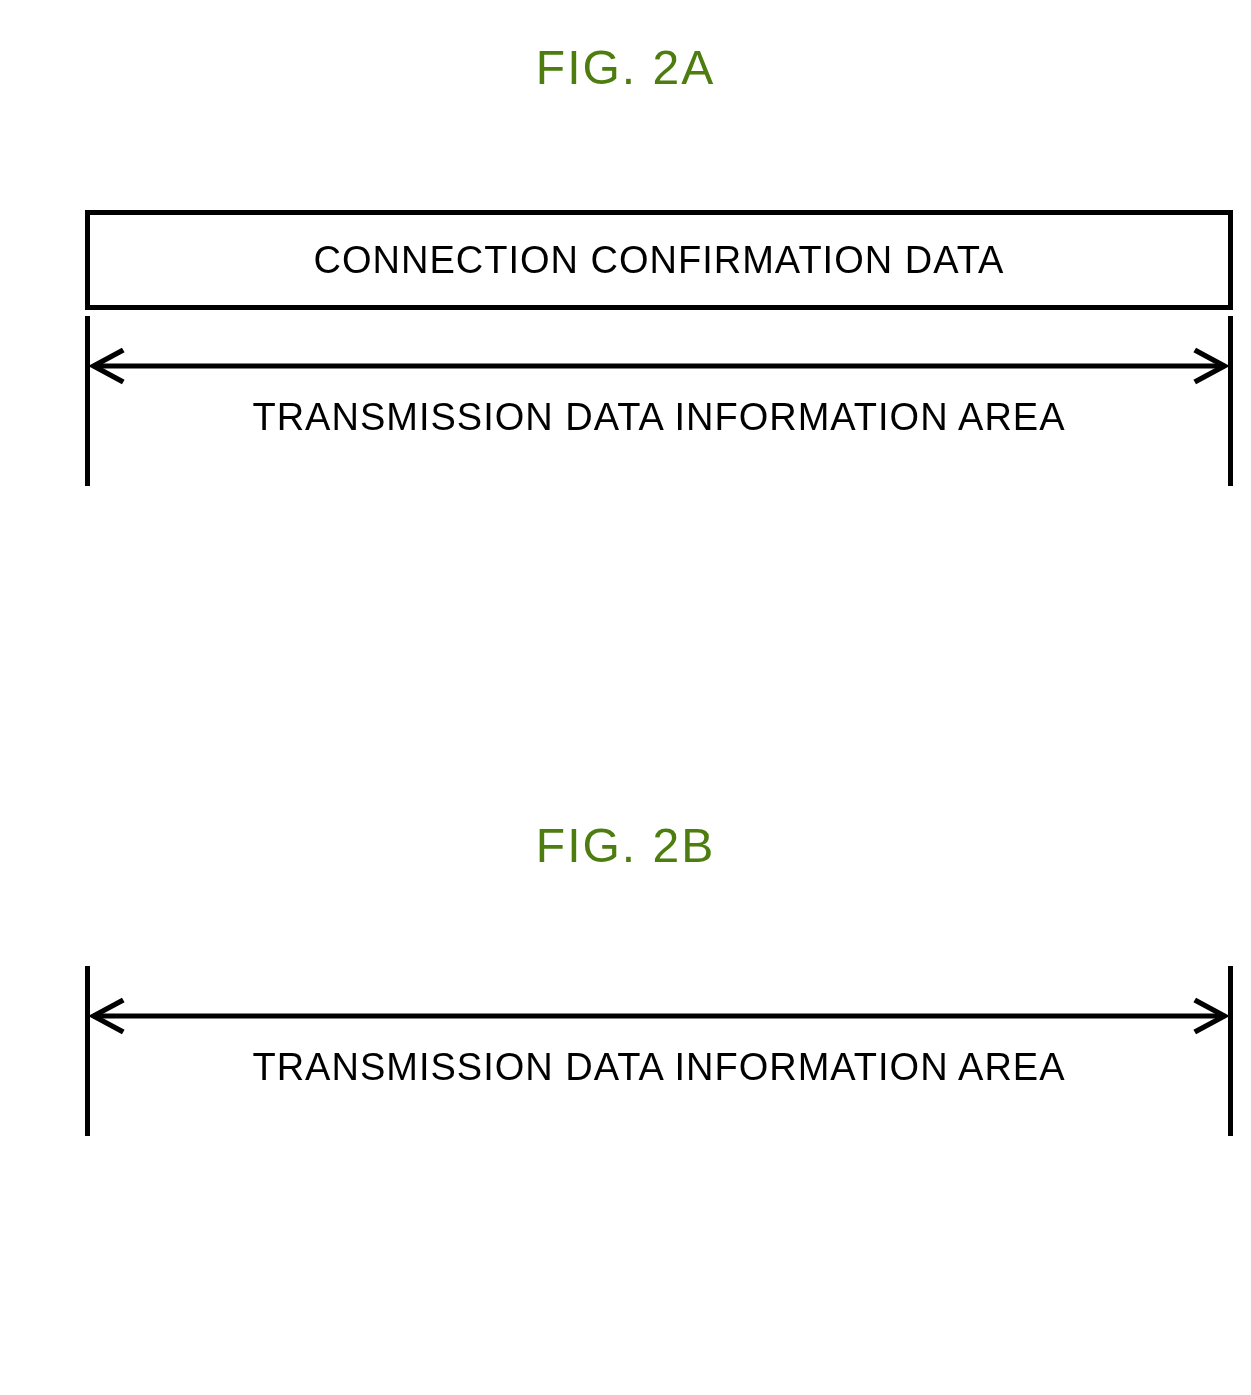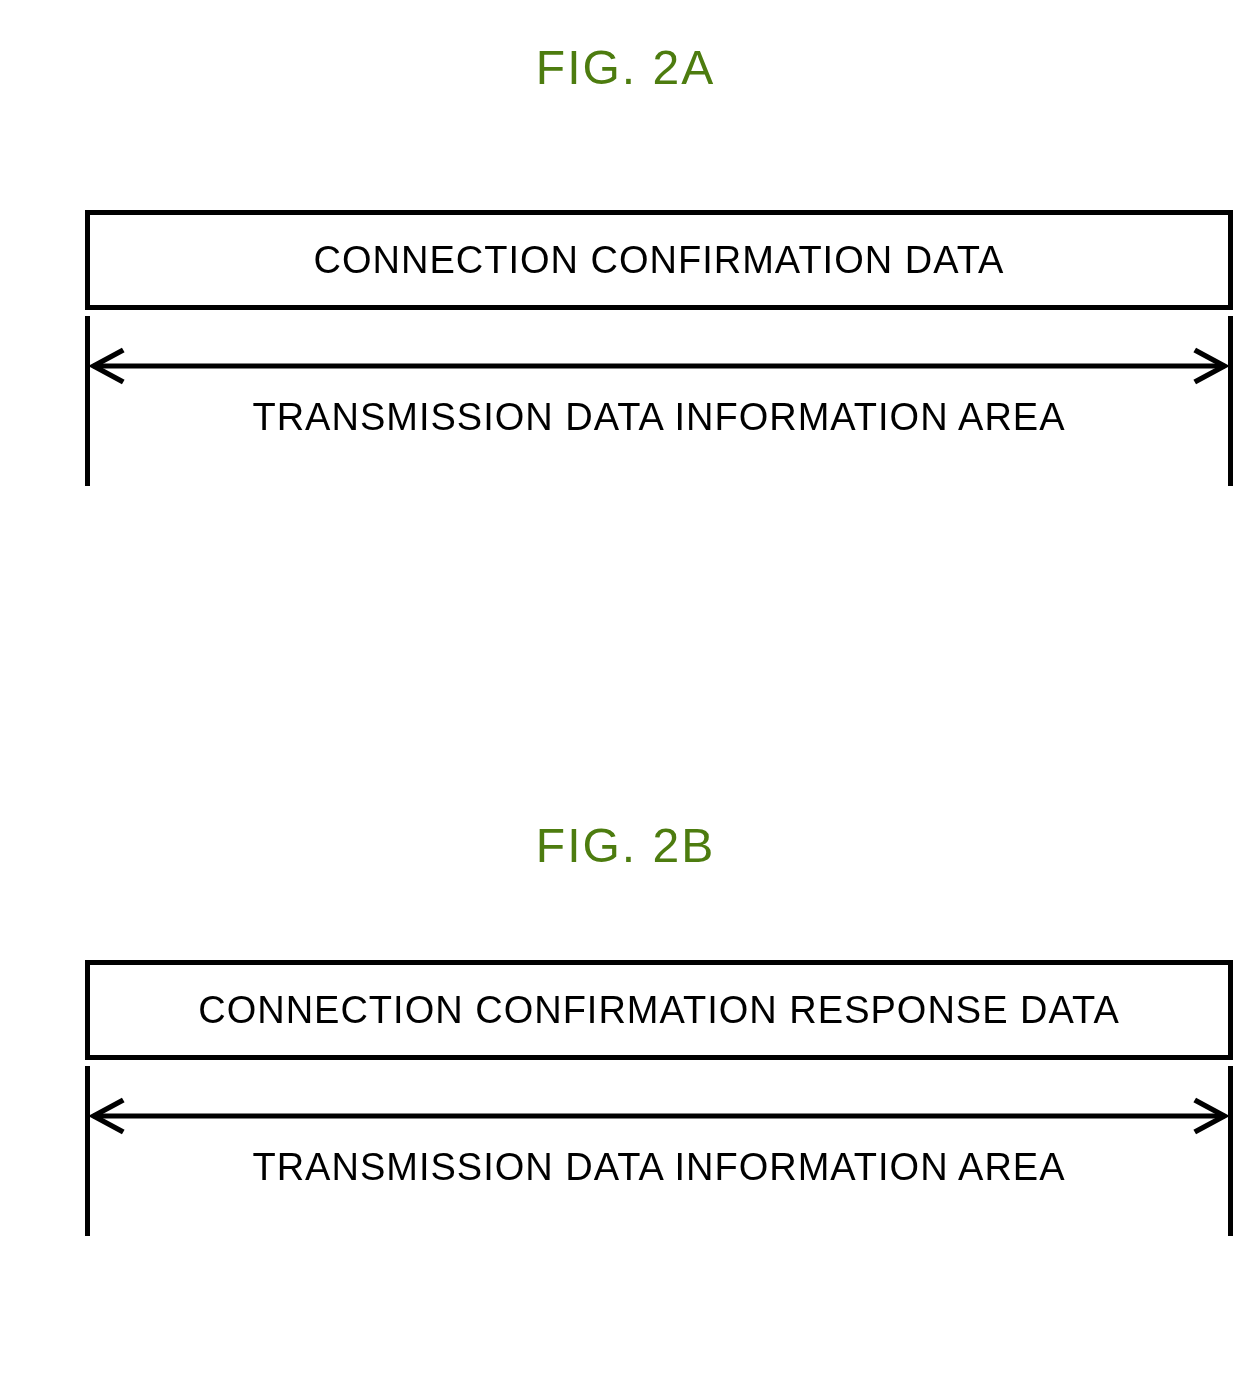--- a/index.html
+++ b/index.html
@@ -88,21 +88,20 @@
         <polyline points="36,4 8,20 36,36" fill="none" stroke="#000" stroke-width="5"></polyline>
         <polyline points="1044,4 1072,20 1044,36" fill="none" stroke="#000" stroke-width="5"></polyline>
       </svg>
       <div class="label">TRANSMISSION DATA INFORMATION AREA</div>
     </div>
   </div>
 
   <div class="fig-title" style="top:818px;">FIG. 2B</div>
 
   <div class="block" style="top:960px;">
-    <div class="data-box">CONNECTION CONFIRMATION RESPONSE DATA</div>
     <div class="extent">
       <div class="tick left"></div>
       <div class="tick right"></div>
       <svg class="arrow-line" viewBox="0 0 1080 40" preserveAspectRatio="none">
         <line x1="8" y1="20" x2="1072" y2="20" stroke="#000" stroke-width="5"></line>
         <polyline points="36,4 8,20 36,36" fill="none" stroke="#000" stroke-width="5"></polyline>
         <polyline points="1044,4 1072,20 1044,36" fill="none" stroke="#000" stroke-width="5"></polyline>
       </svg>
       <div class="label">TRANSMISSION DATA INFORMATION AREA</div>
     </div>

